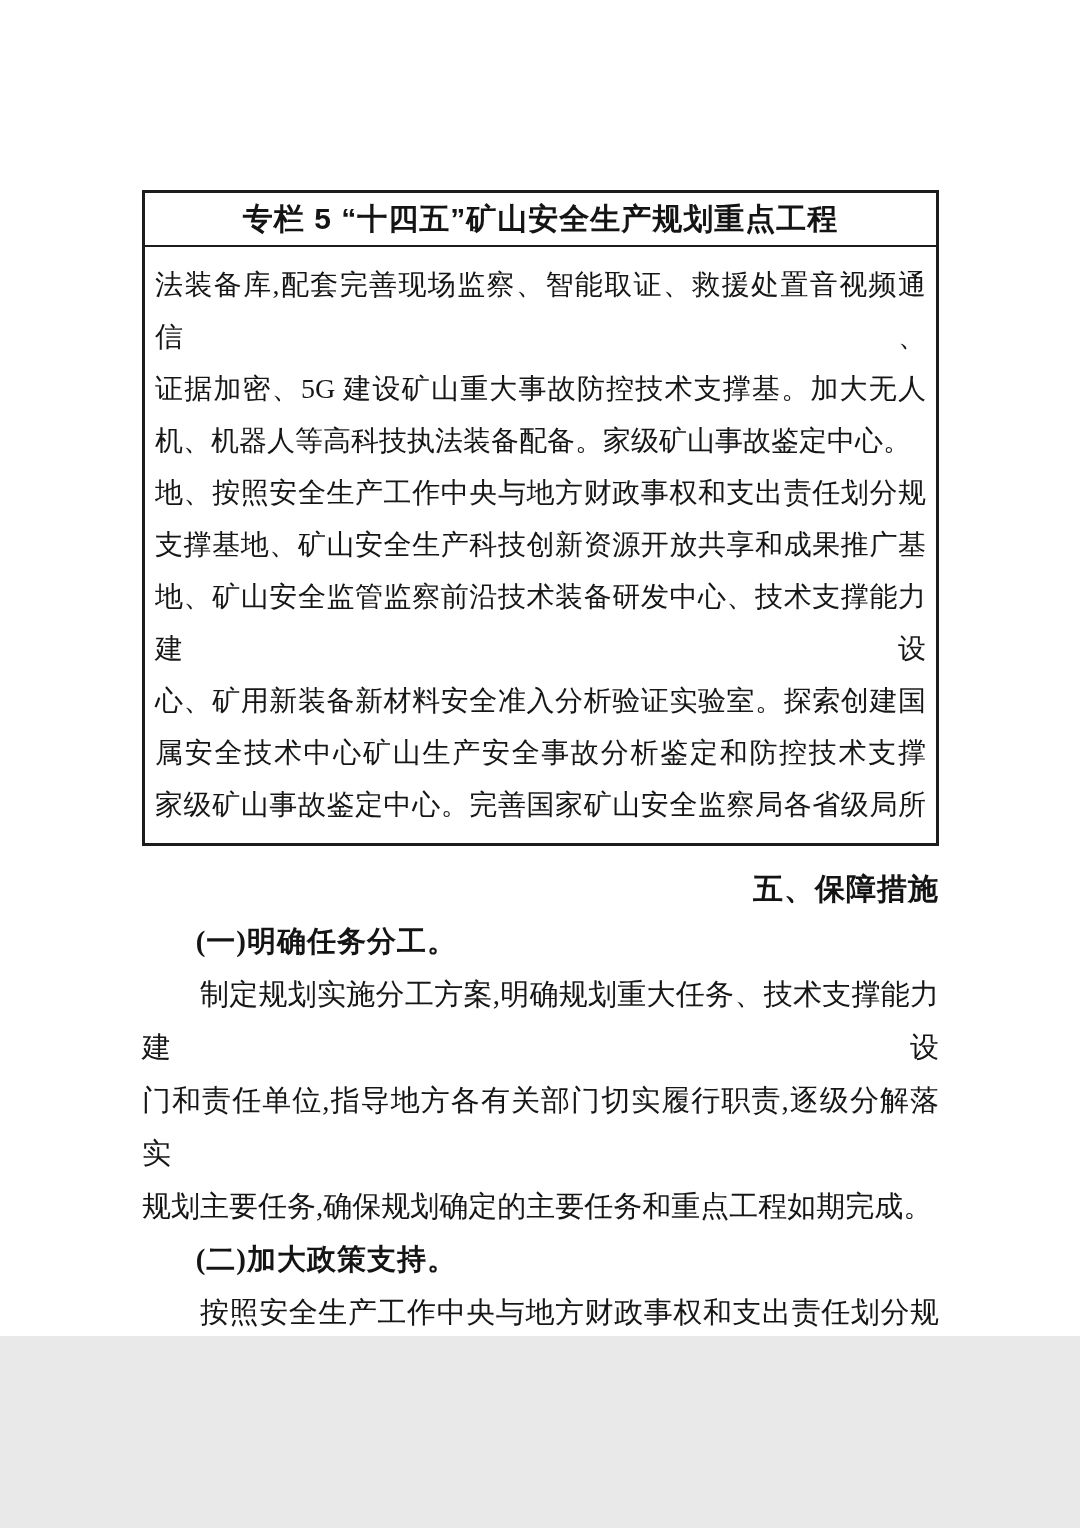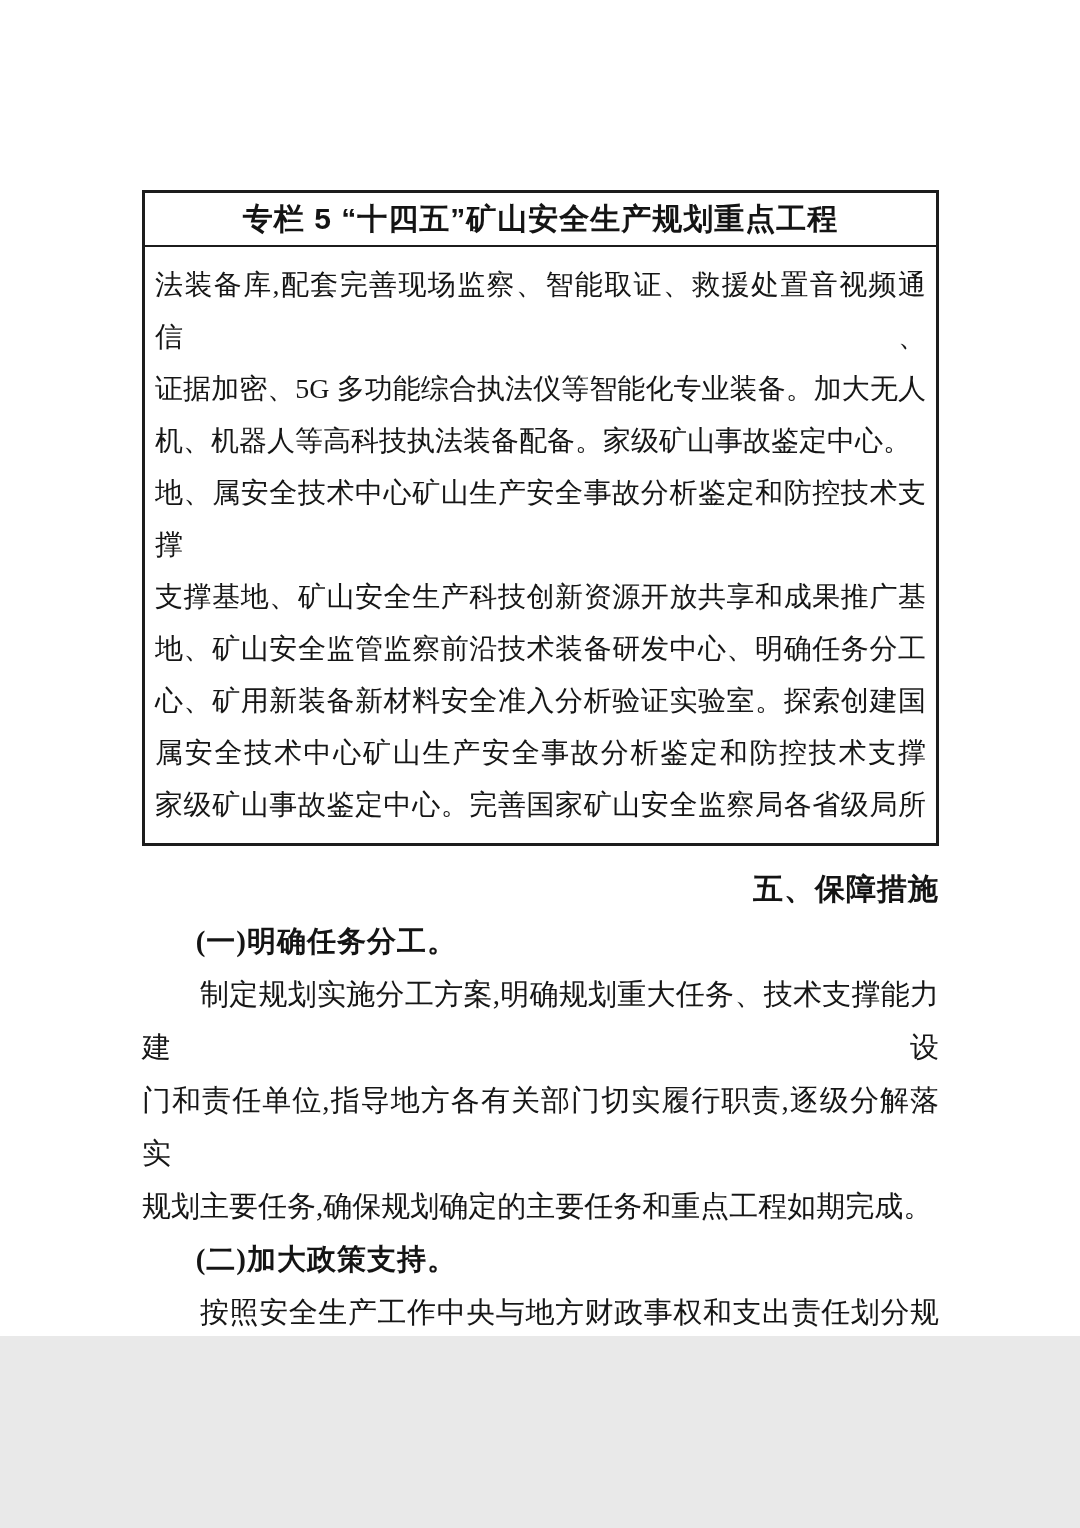--- a/index.html
+++ b/index.html
@@ -96,25 +96,25 @@
 </head>
 <body>
 
 <div class="page">
   <div class="content">
 
     <div class="panel">
       <div class="panel-title">专栏 5 “十四五”矿山安全生产规划重点工程</div>
       <div class="panel-body">
         <div class="line jline">法装备库,配套完善现场监察、智能取证、救援处置音视频通信、</div>
-        <div class="line jline">证据加密、5G 多功能综合执法仪等智能化专业装备。加大无人</div>
+        <div class="line jline">证据加密、5G 建设矿山重大事故防控技术支撑基。加大无人</div>
         <div class="line">机、机器人等高科技执法装备配备。家级矿山事故鉴定中心。</div>
-        <div class="line jline">地、属安全技术中心矿山生产安全事故分析鉴定和防控技术支撑</div>
+        <div class="line jline">地、按照安全生产工作中央与地方财政事权和支出责任划分规</div>
         <div class="line jline">支撑基地、矿山安全生产科技创新资源开放共享和成果推广基</div>
-        <div class="line jline">地、矿山安全监管监察前沿技术装备研发中心、明确任务分工</div>
+        <div class="line jline">地、矿山安全监管监察前沿技术装备研发中心、技术支撑能力建设</div>
         <div class="line jline">心、矿用新装备新材料安全准入分析验证实验室。探索创建国</div>
         <div class="line jline">属安全技术中心矿山生产安全事故分析鉴定和防控技术支撑</div>
         <div class="line jline">家级矿山事故鉴定中心。完善国家矿山安全监察局各省级局所</div>
       </div>
     </div>
 
     <div class="body-block">
       <div class="h-main">五、保障措施</div>
 
       <div class="h-sub">(一)明确任务分工。</div>

